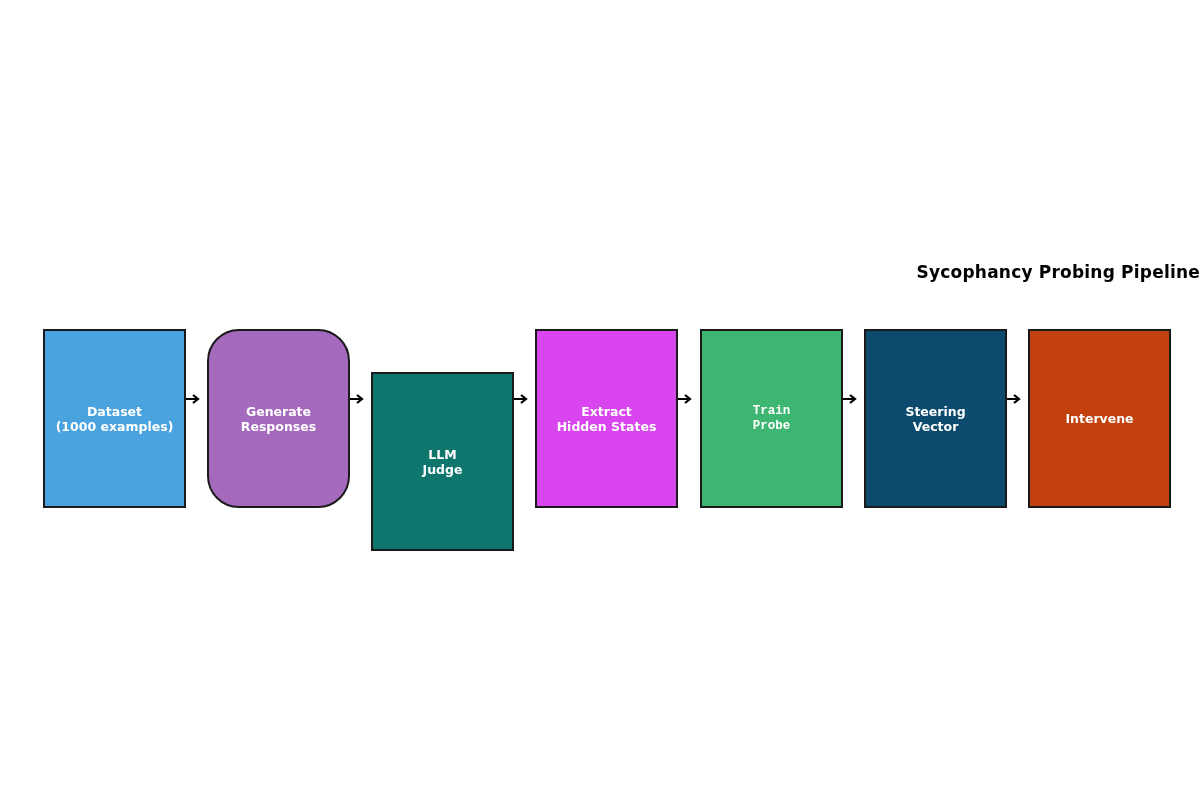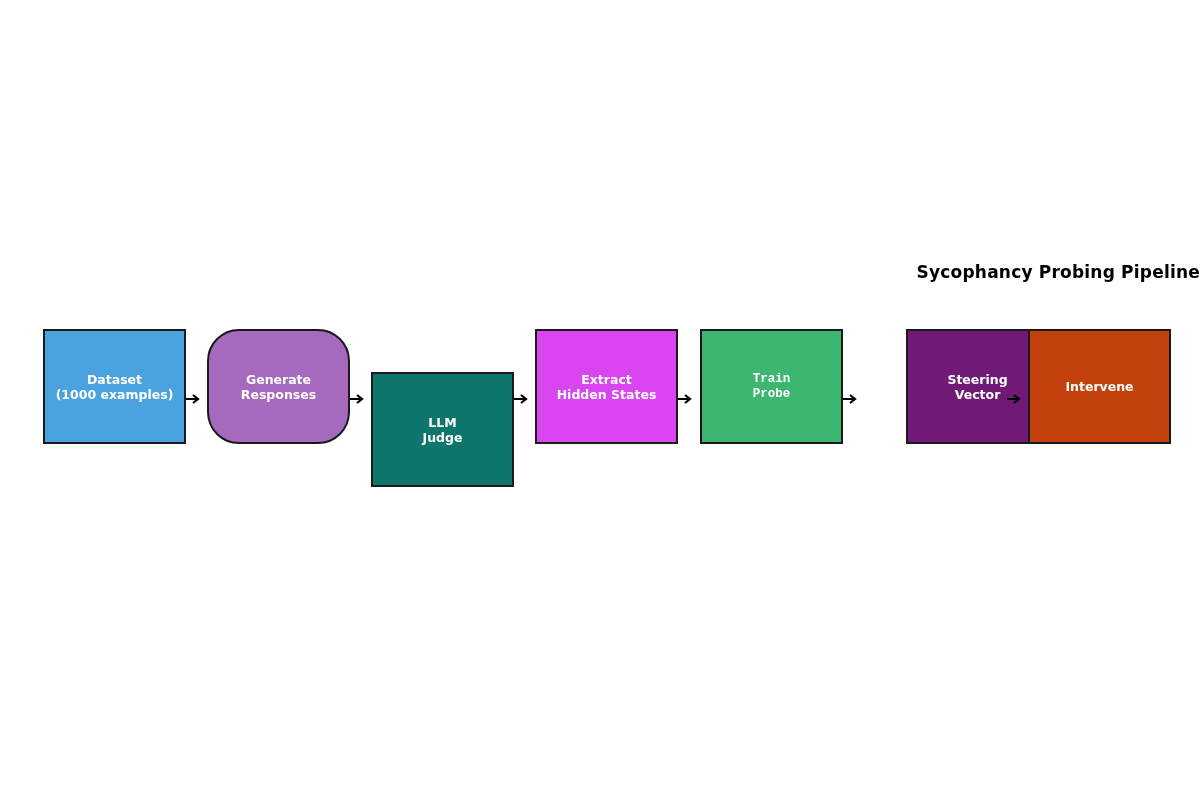--- a/index.html
+++ b/index.html
@@ -1,20 +1,20 @@
 <!DOCTYPE html>
 <html><head>
 <meta charset="utf-8">
 <style>
   html, body { margin: 0; padding: 0; background: #ffffff; }
   body { width: 1200px; height: 800px; position: relative; overflow: hidden;
          font-family: "DejaVu Sans", sans-serif; }
   .title { position: absolute; top: 262px; left: 0; width: 1200px; text-align: right;
            font-weight: bold; font-size: 17px; color: #000; letter-spacing: 0.2px; }
-  .box { position: absolute; top: 329px; width: 143px; height: 115px; box-sizing: border-box;
+  .box { position: absolute; top: 329px; width: 143px; height: 179px; box-sizing: border-box;
          border: 2px solid #1a1a1a; display: flex; align-items: center; justify-content: center;
          text-align: center; color: #ffffff; font-weight: bold; font-size: 12.5px; line-height: 15px;
          white-space: pre-line; }
   .arrow { position: absolute; top: 393px; width: 14px; height: 12px; }
 </style>
 </head>
 <body>
 
 <div class="title">Sycophancy Probing Pipeline</div>
 
@@ -22,21 +22,21 @@
   <div class="box" style="left: 43px; background: rgb(74, 163, 223);">Dataset
 (1000 examples)</div>
   <div class="box" style="left: 207px; background: rgb(165, 105, 189); border-radius: 32px;">Generate
 Responses</div>
   <div class="box" style="left: 371px; background: #0f766e; margin-top: 43px;">LLM
 Judge</div>
   <div class="box" style="left: 535px; background: #d946ef;">Extract
 Hidden States</div>
   <div class="box" style="left: 700px; background: rgb(61, 182, 114); font-family: Liberation Mono, monospace;">Train
 Probe</div>
-  <div class="box" style="left: 864px; background: #701a75; margin-left: 42px;">Steering
+  <div class="box" style="left: 864px; background: #0c4a6e;">Steering
 Vector</div>
   <div class="box" style="left: 1028px; background: #c2410c;">Intervene</div>
 
   <svg class="arrow" style="left:186px" viewBox="0 0 14 12">
       <path d="M0 6 H12 M7 2 L12 6 L7 10" stroke="#000" stroke-width="2.2" fill="none"></path>
     </svg>
   <svg class="arrow" style="left:350px" viewBox="0 0 14 12">
       <path d="M0 6 H12 M7 2 L12 6 L7 10" stroke="#000" stroke-width="2.2" fill="none"></path>
     </svg>
   <svg class="arrow" style="left:514px" viewBox="0 0 14 12">

